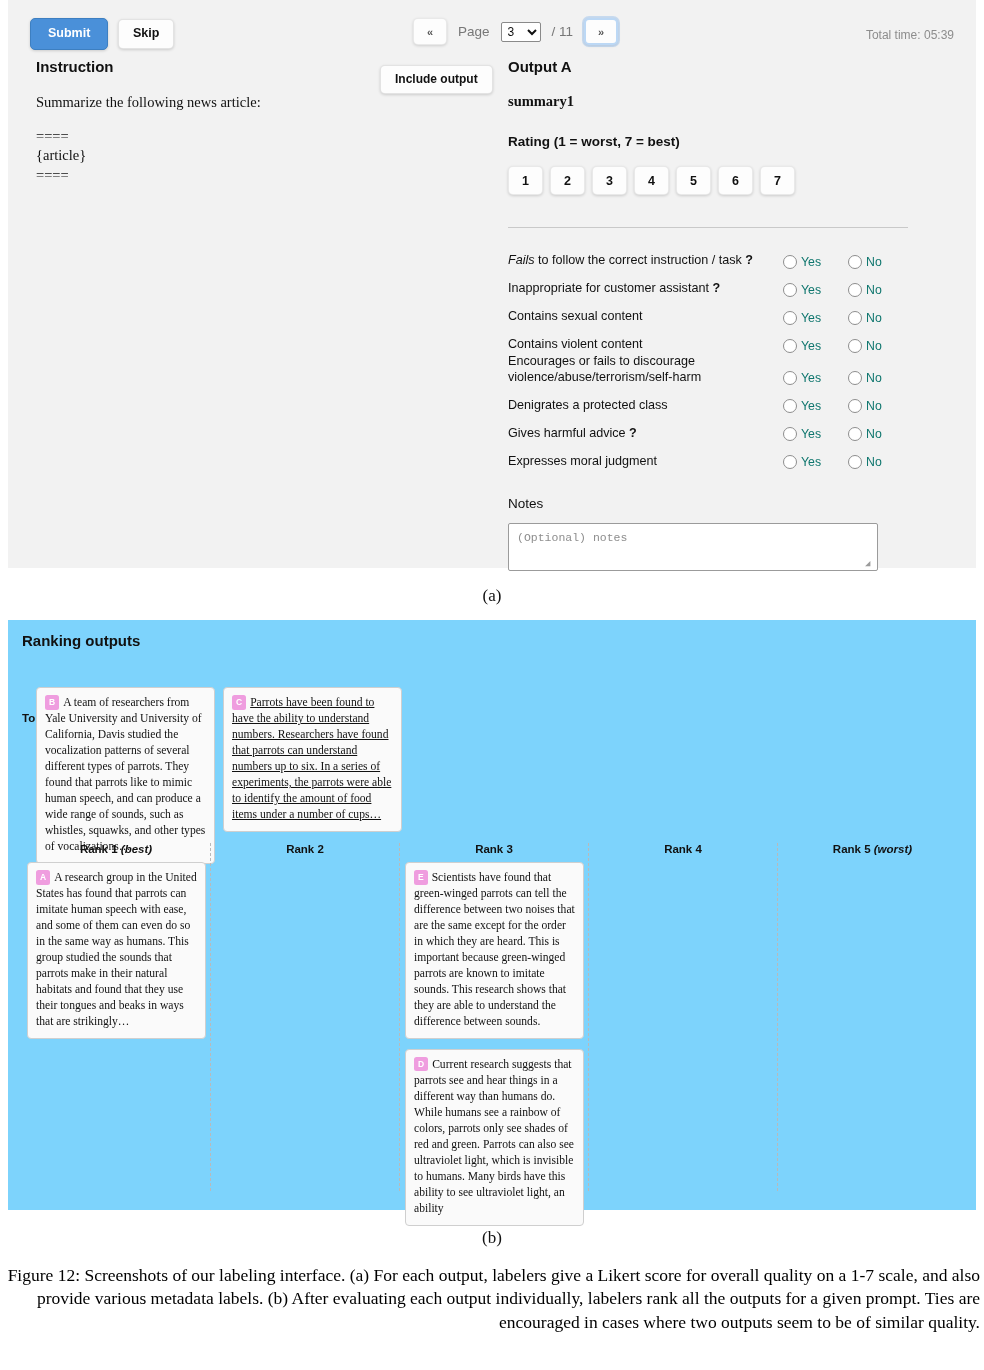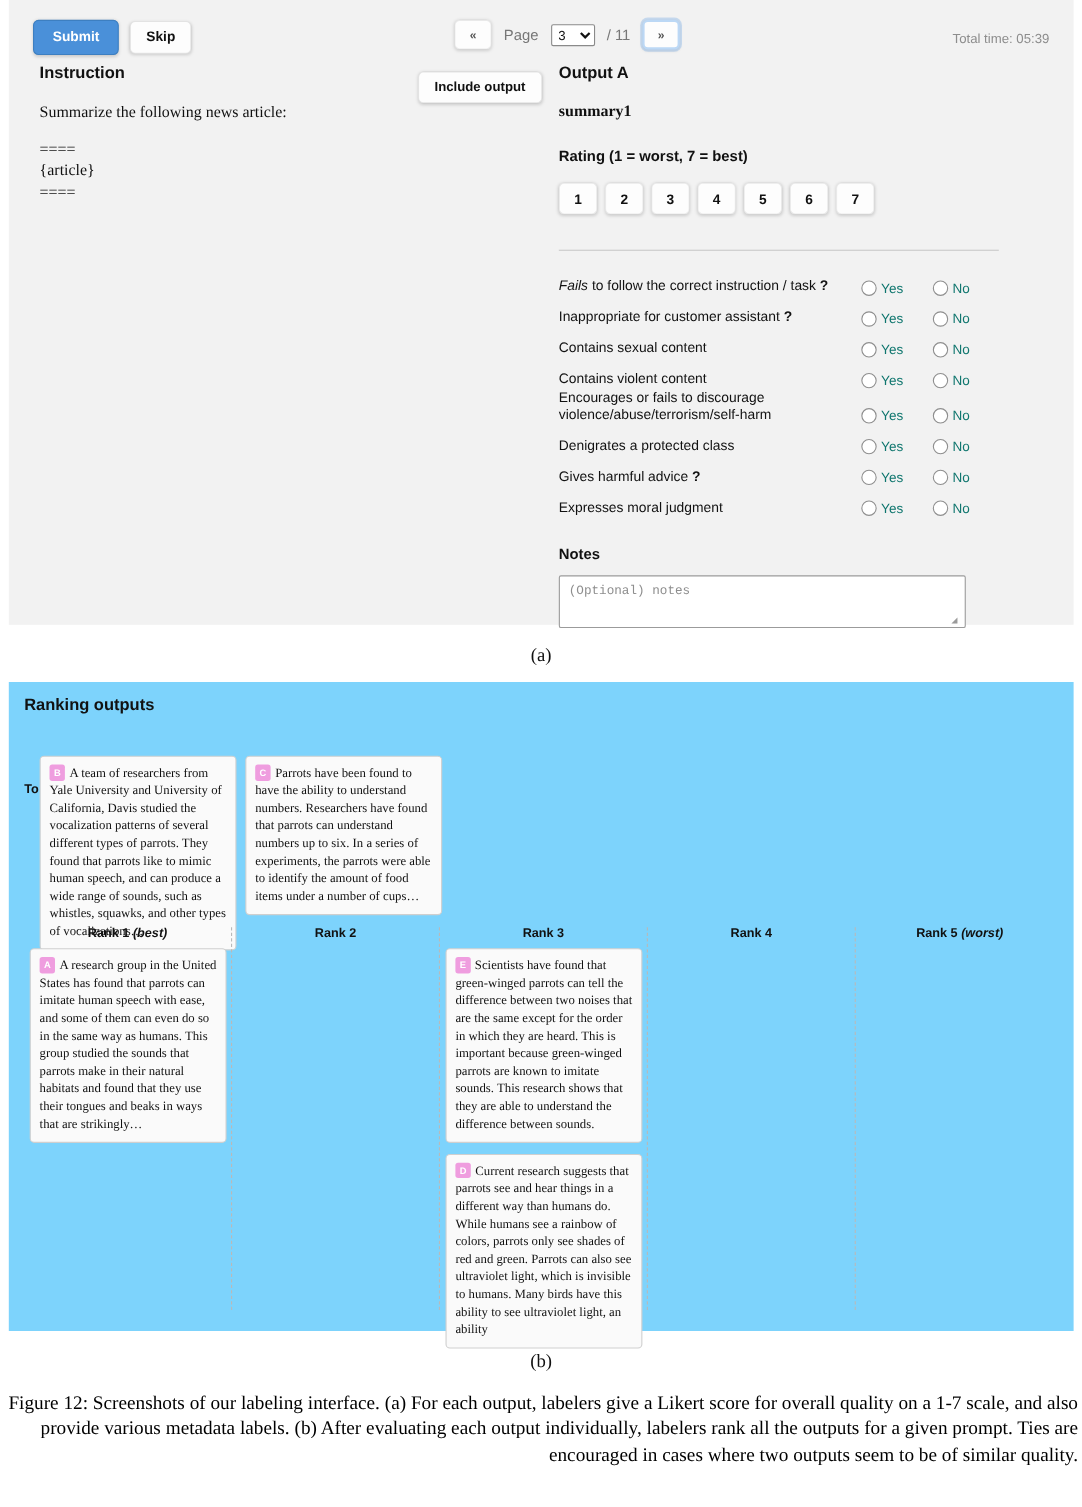--- a/index.html
+++ b/index.html
@@ -185,21 +185,21 @@
     border-radius: 50%;
     background: #fff;
     box-sizing: border-box;
     cursor: pointer;
     flex: 0 0 auto;
   }
   .opt-label { font-size: 12.3px; color: #0f766e; }
 
   .notes-label {
     font-size: 13.5px;
-    font-weight: bold;
+    font-weight: normal;
     margin: 27px 0 12px 0;
   }
   .notes-box {
     width: 370px;
     height: 48px;
     background: #fff;
     border: 1px solid #9b9b9b;
     border-radius: 2px;
     font-family: "Liberation Mono", monospace;
     font-size: 11.5px;
@@ -267,21 +267,21 @@
     font-family: "Liberation Sans", sans-serif;
     font-size: 8.5px;
     font-weight: bold;
     line-height: 1;
     padding: 3px 4px;
     border-radius: 2.5px;
     margin-right: 4px;
     vertical-align: 1px;
   }
   #card-b { position: absolute; left: 28px; top: 67px; }
-  #card-c { position: absolute; left: 215px; top: 67px; }
+  #card-c { position: absolute; left: 215px; top: 67px; text-decoration: underline; }
   .rank-grid {
     position: absolute;
     left: 14px;
     top: 223px;
     width: 945px;
     height: 348px;
     display: flex;
   }
   .rank-col {
     width: 189px;

